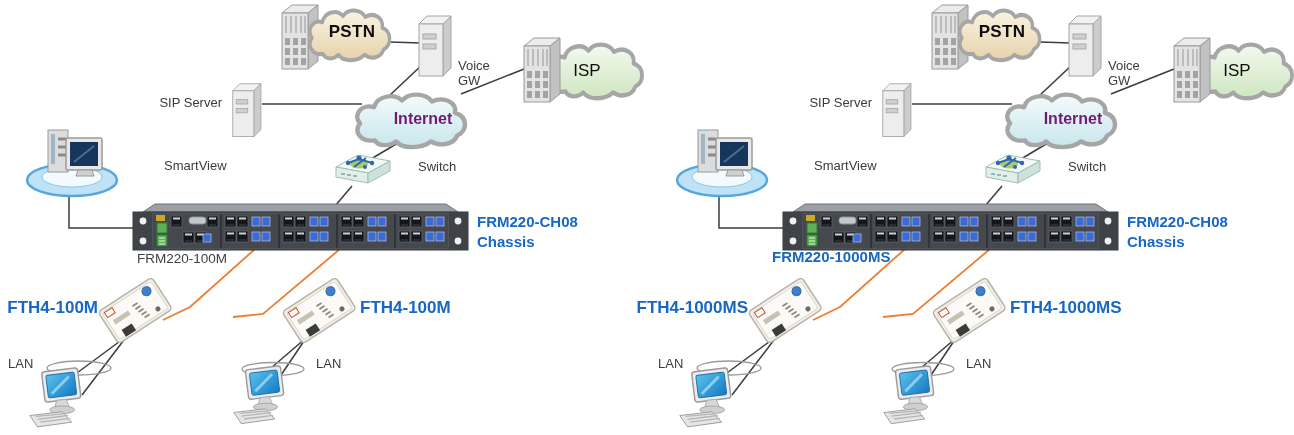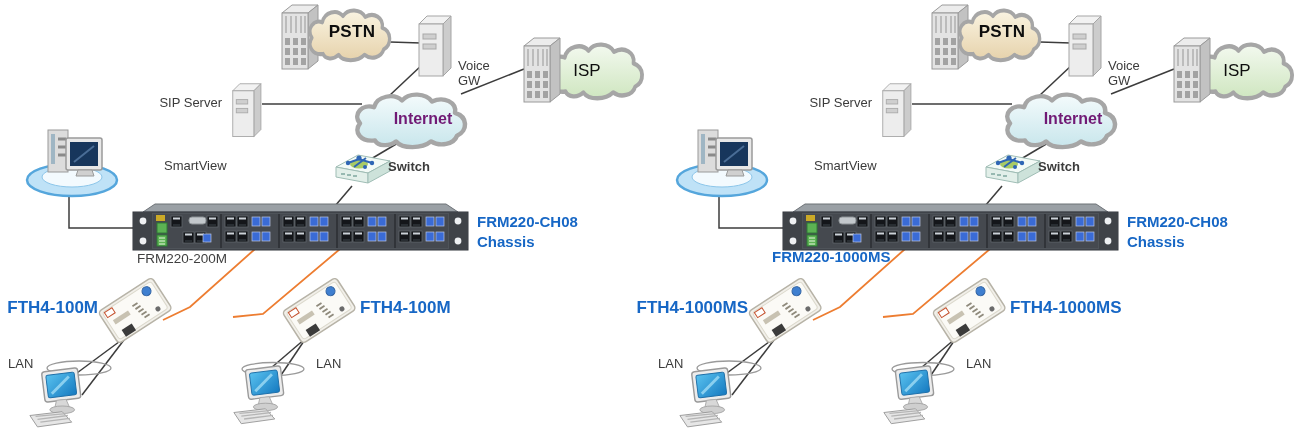--- a/index.html
+++ b/index.html
@@ -8,21 +8,21 @@
   .diagram{position:absolute;top:0;width:650px;height:435px;}
   .d1{left:0;} .d2{left:650px;}
   .art{position:absolute;left:0;top:0;overflow:visible;}
   .lbl{position:absolute;font-size:13px;color:#3b3b3b;white-space:pre-line;line-height:1.15;}
   .pstn-label{left:312px;top:22px;width:80px;text-align:center;font-weight:bold;font-size:17px;color:#0e0e0e;letter-spacing:.3px;}
   .isp-label{left:548px;top:61px;width:78px;text-align:center;font-weight:normal;font-size:17px;color:#0e0e0e;}
   .internet-label{left:364px;top:110px;width:118px;text-align:center;font-weight:bold;font-size:16px;color:#701a75;}
   .voice-gw-label{left:458px;top:19px;margin-top:40px;}
   .sip-server-label{left:136px;top:96px;width:86px;text-align:right;}
   .smartview-label{left:128px;top:159px;margin-left:36px;}
-  .switch-label{left:388px;top:160px;font-weight:bold;}
+  .switch-label{left:418px;top:160px;}
   .chassis-label{left:477px;top:204px;font-weight:bold;font-size:15px;color:#1767c5;line-height:1.3;white-space:pre-line;margin-top:8px;}
   .line-card-label{left:137px;top:251px;font-size:13.5px;color:#3f3f3f;}
   .d2 .line-card-label{left:122px;top:248px;font-weight:bold;font-size:15px;color:#1767c5;}
   .fth1-label{left:-22px;top:298px;width:120px;text-align:right;font-weight:bold;font-size:17px;color:#1767c5;}
   .fth2-label{left:360px;top:298px;font-weight:bold;font-size:17px;color:#1767c5;}
   .lan1-label{left:8px;top:357px;}
   .lan2-label{left:316px;top:357px;}
 </style>
 </head>
 <body>
@@ -233,21 +233,21 @@
     <div class="lbl pstn-label">PSTN</div>
     <div class="lbl voice-gw-label">Voice
 GW</div>
     <div class="lbl isp-label">ISP</div>
     <div class="lbl sip-server-label">SIP Server</div>
     <div class="lbl internet-label">Internet</div>
     <div class="lbl smartview-label">SmartView</div>
     <div class="lbl switch-label">Switch</div>
     <div class="lbl chassis-label">FRM220-CH08
 Chassis</div>
-    <div class="lbl line-card-label">FRM220-200M</div>
+    <div class="lbl line-card-label">FRM220-100M</div>
     <div class="lbl fth1-label">FTH4-100M</div>
     <div class="lbl fth2-label">FTH4-100M</div>
     <div class="lbl lan1-label">LAN</div>
     <div class="lbl lan2-label">LAN</div>
   </div>
 
 <div class="diagram d2">
     <svg class="art" width="650" height="435" viewBox="0 0 650 435">
 
       <g stroke="#3c3c3c" stroke-width="1.5" fill="none">

